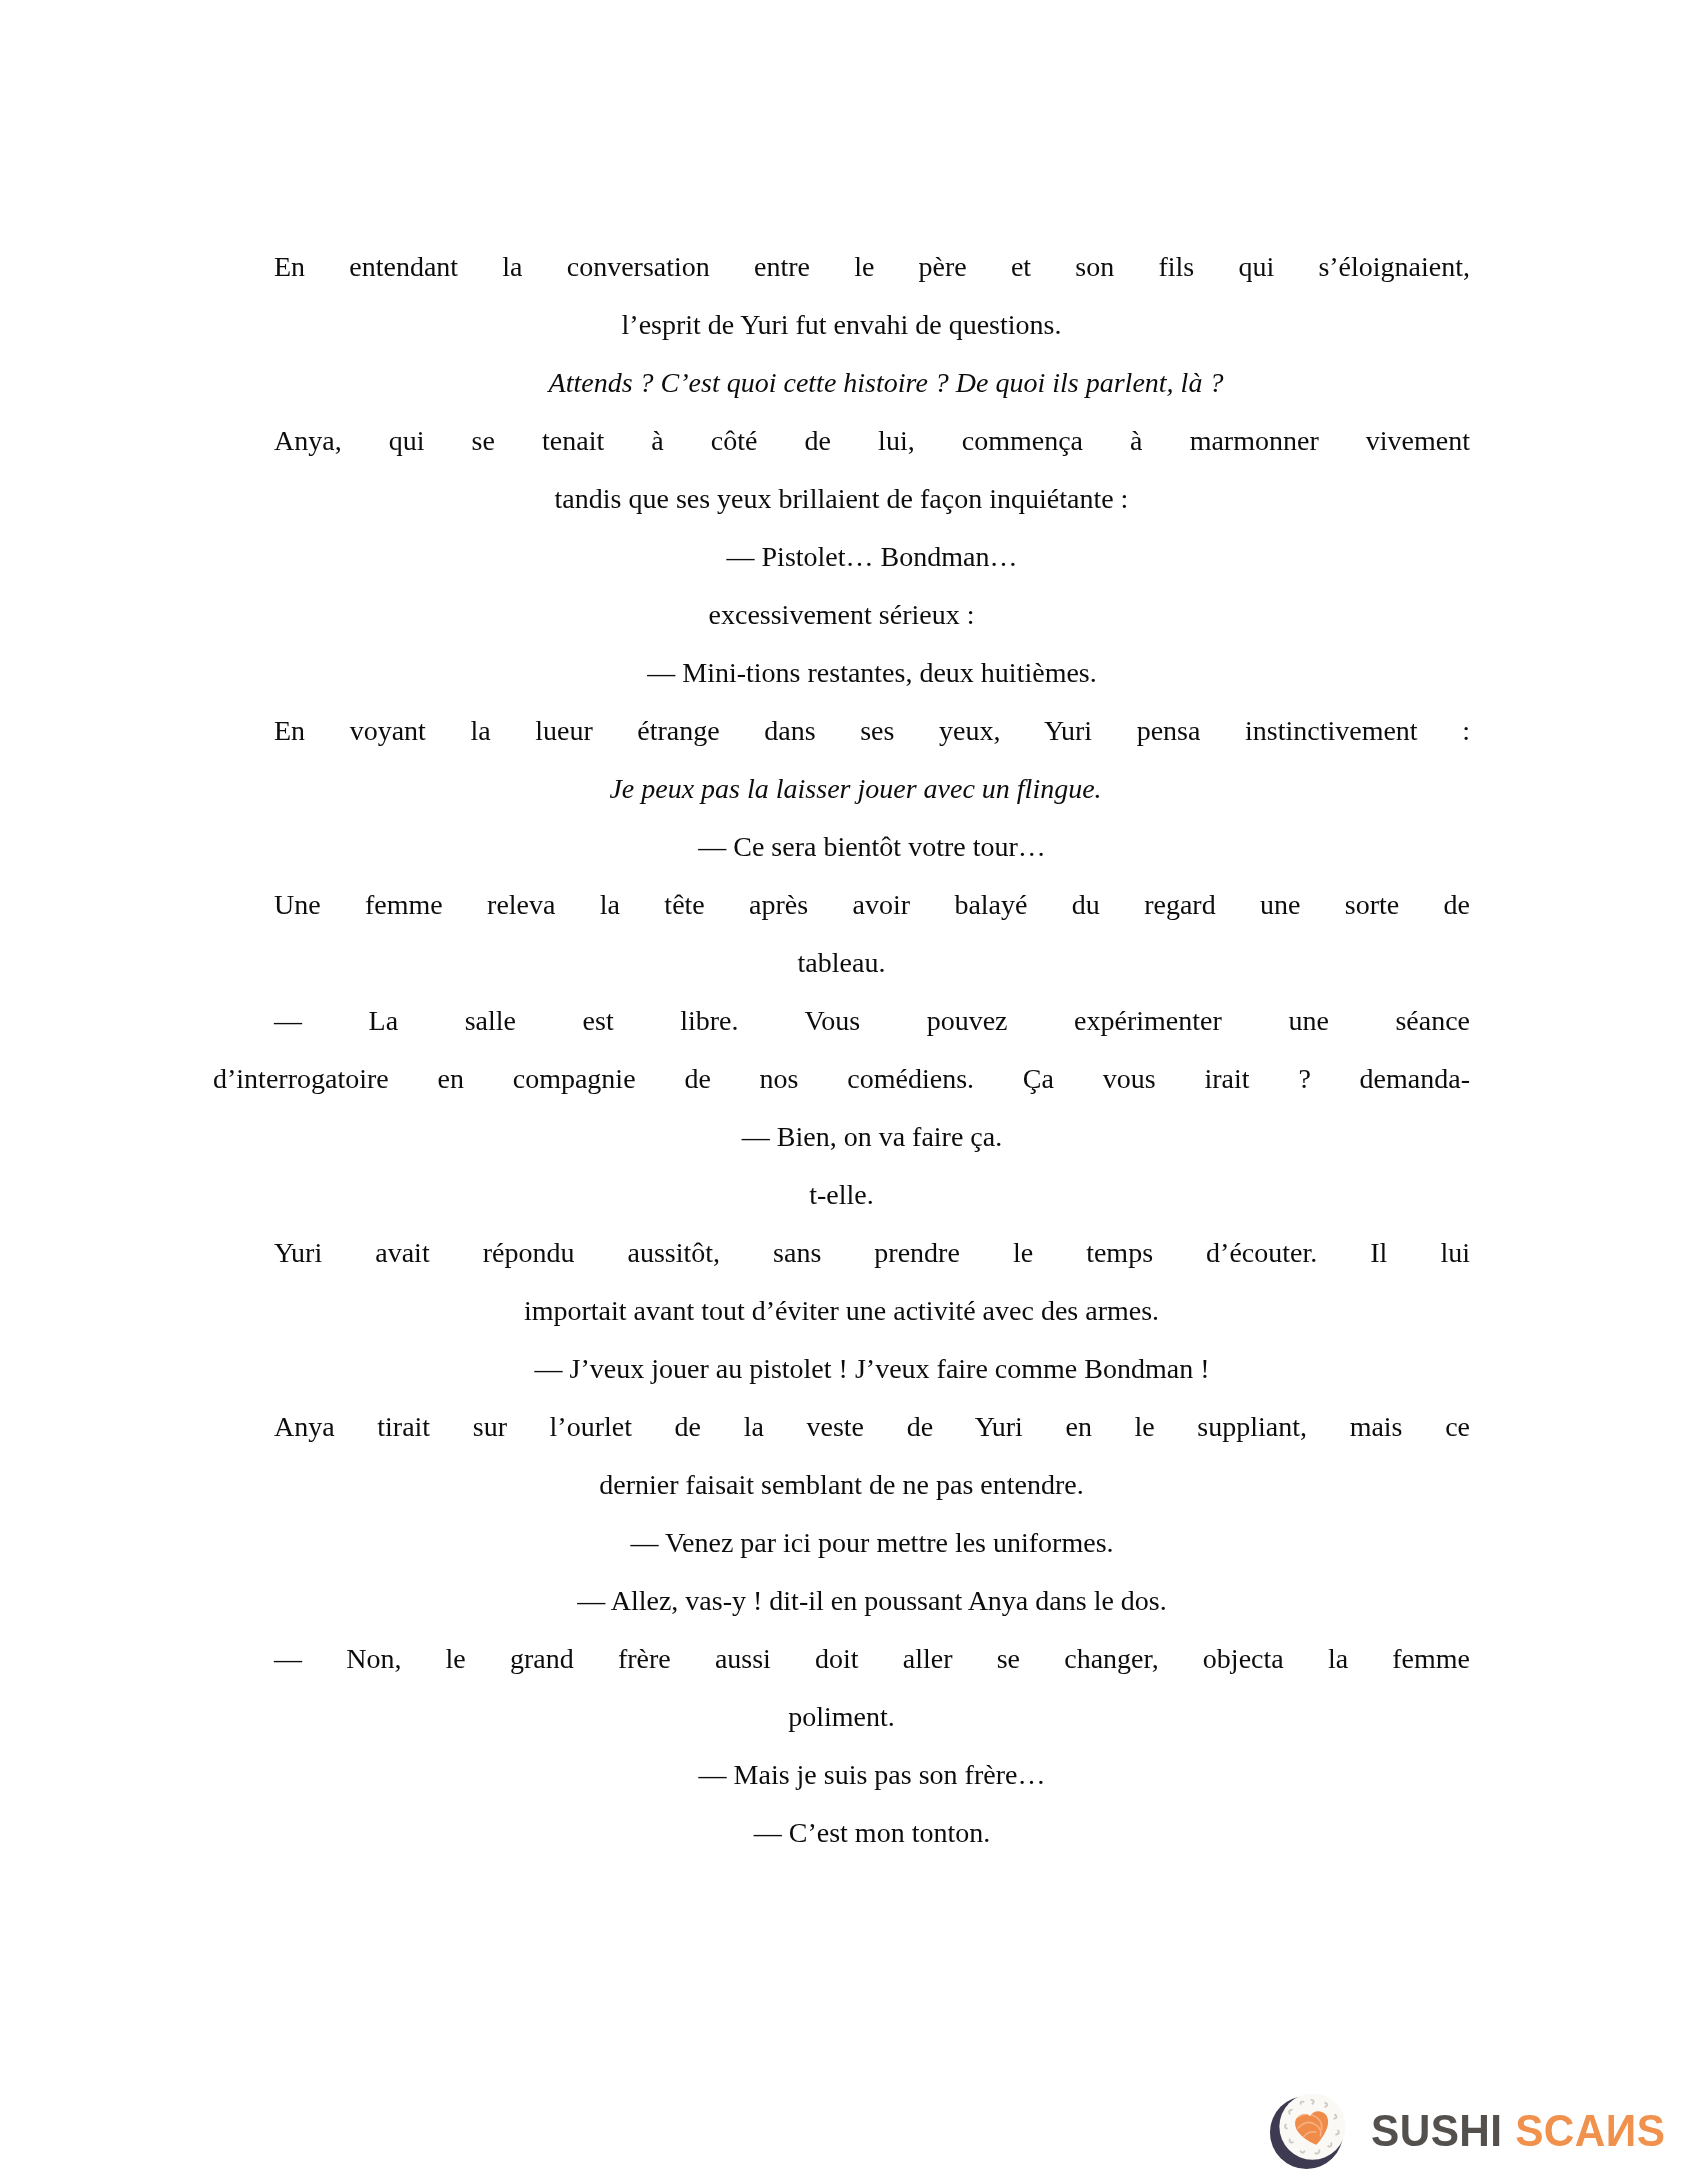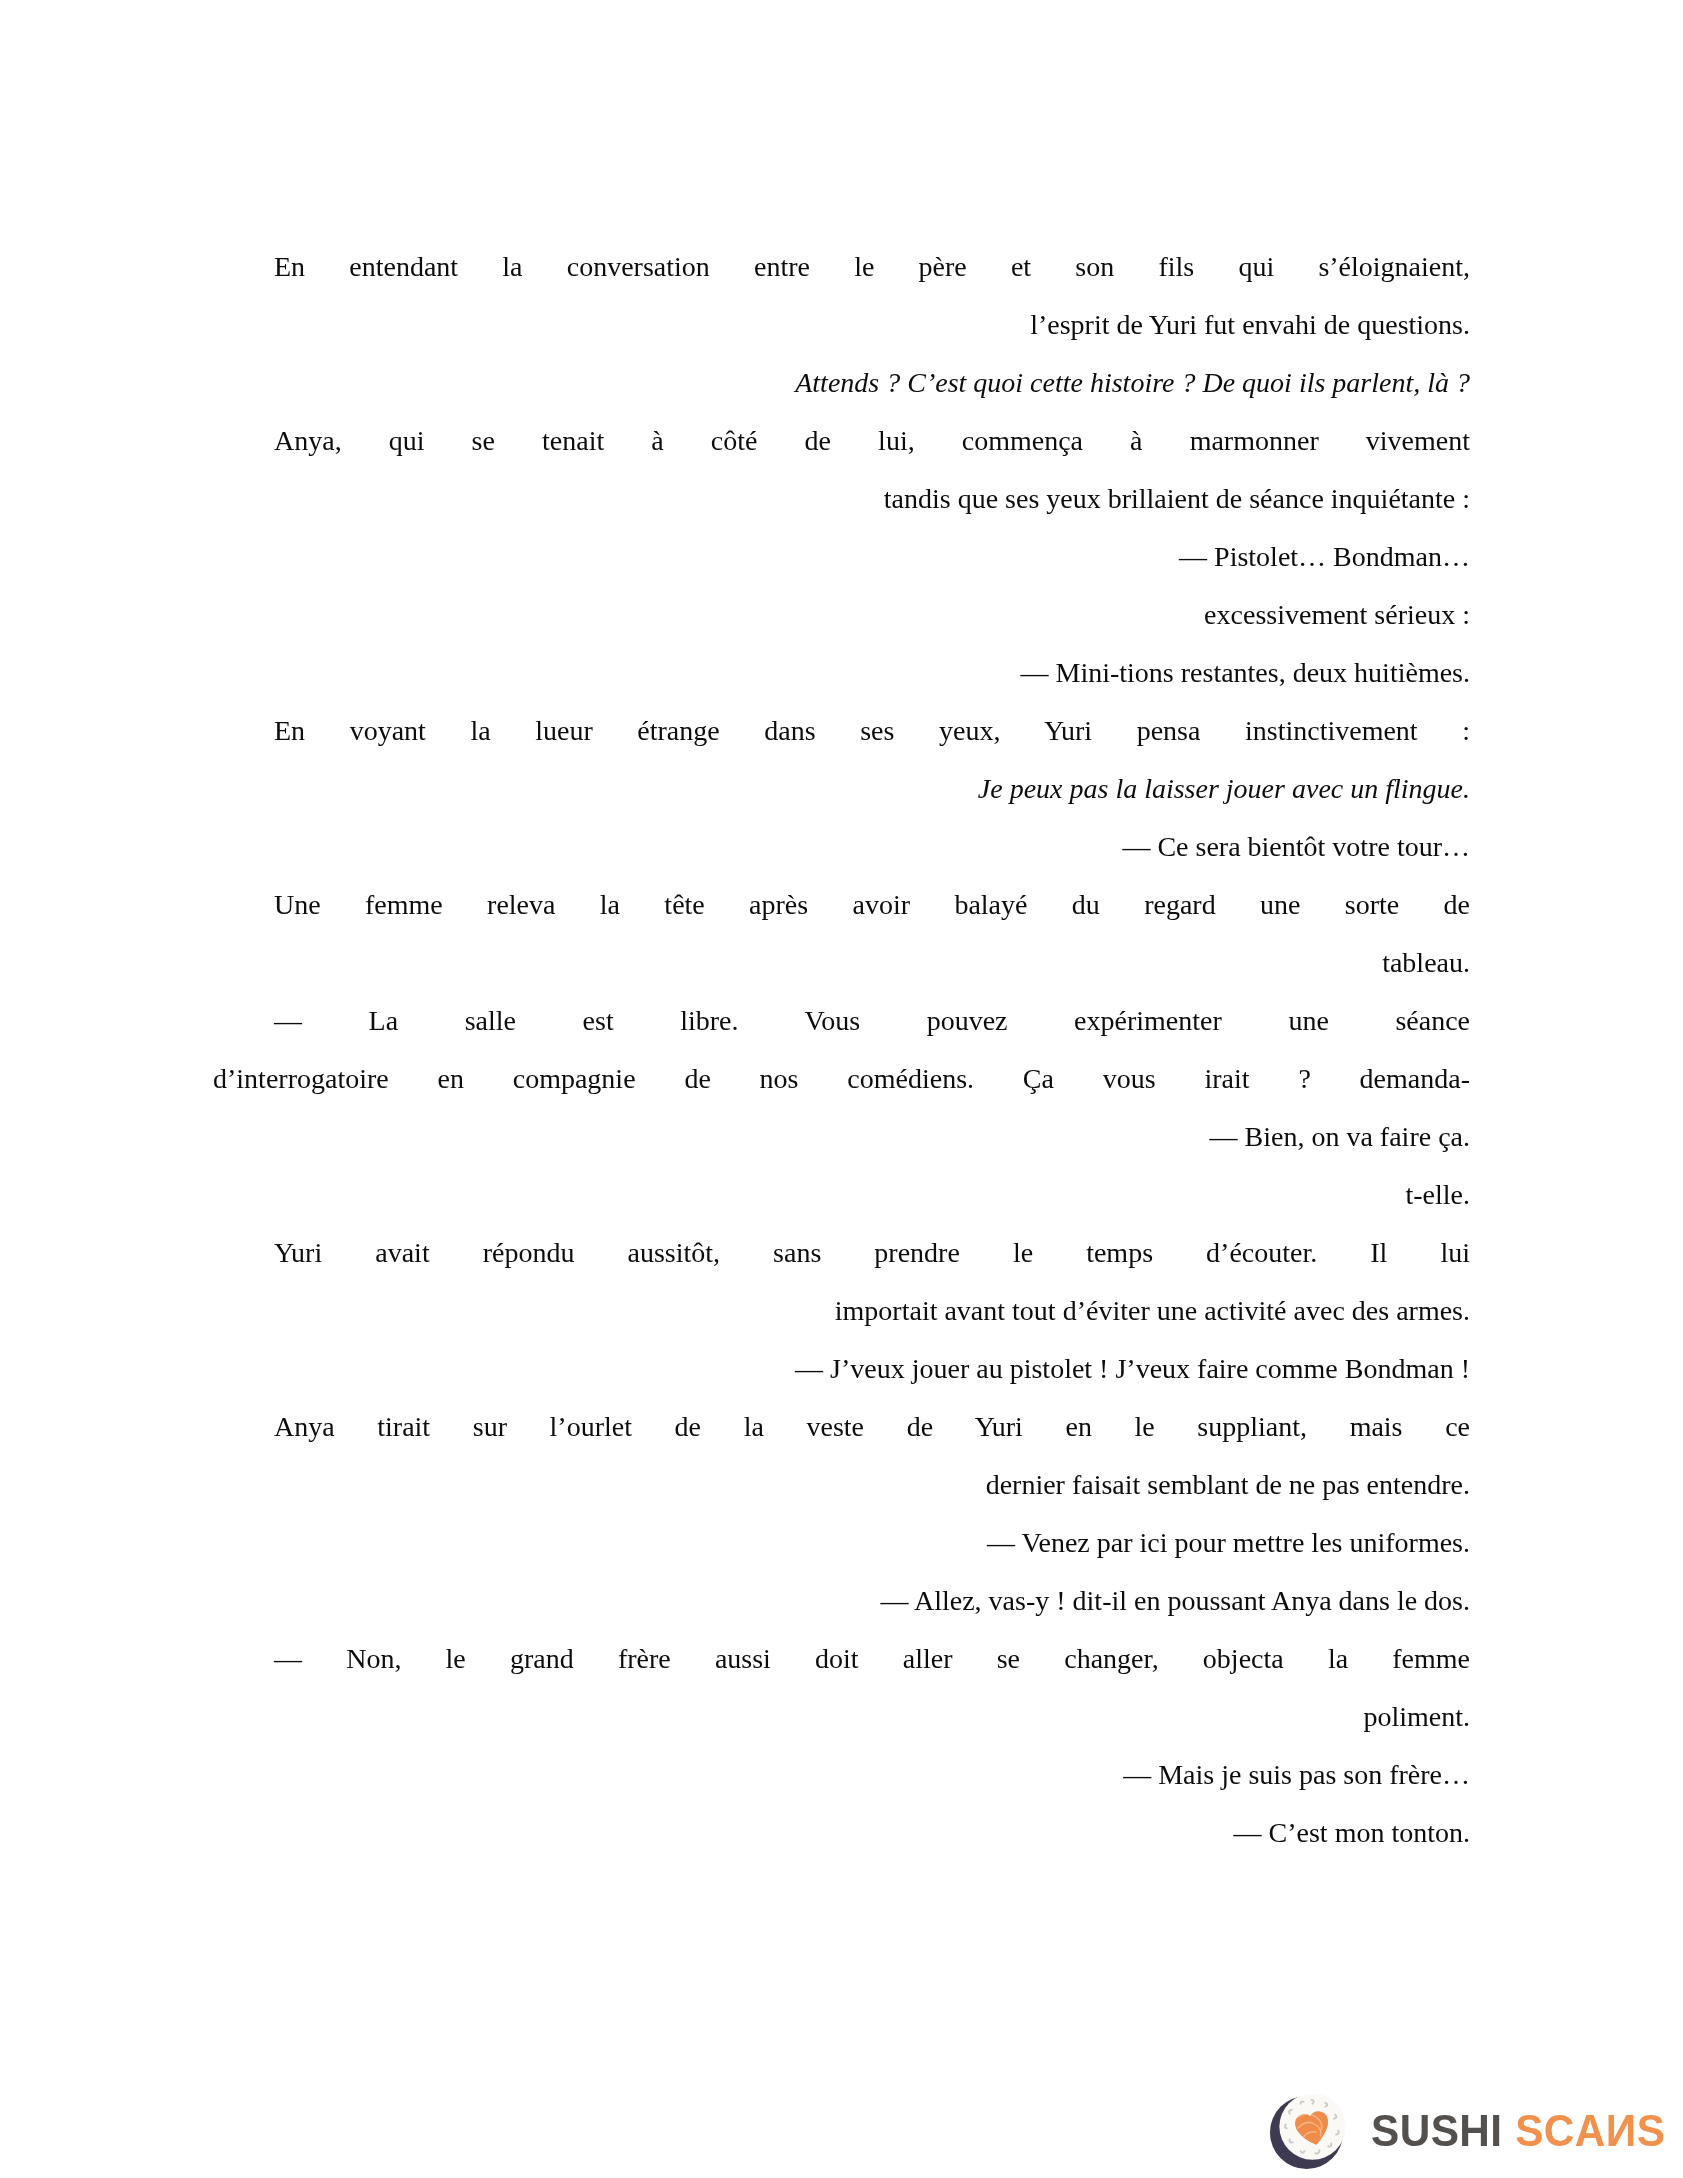--- a/index.html
+++ b/index.html
@@ -13,21 +13,21 @@
   .text-block{
     position:absolute;
     left:213px;
     top:238px;
     width:1257px;
     font-family:"Liberation Serif","DejaVu Serif",serif;
     font-size:28px;
     line-height:58px;
     color:#0d0d0d;
   }
-  .line{text-align:right;}
+  .line{text-align:center;}
   .line.first{text-indent:61px;}
   .line.just{text-align:justify;text-align-last:justify;}
   .line.it{font-style:italic;margin-left:28px;}
 
   .logo{
     position:absolute;
     left:1268px;
     top:2089px;
     height:83px;
     display:flex;
@@ -52,21 +52,21 @@
 </head>
 <body>
 
 <div class="page">
 
   <div class="text-block">
       <div class="line first just">En entendant la conversation entre le père et son fils qui s’éloignaient,</div>
       <div class="line">l’esprit de Yuri fut envahi de questions.</div>
       <div class="line first it">Attends ? C’est quoi cette histoire ? De quoi ils parlent, là ?</div>
       <div class="line first just">Anya, qui se tenait à côté de lui, commença à marmonner vivement</div>
-      <div class="line">tandis que ses yeux brillaient de séance inquiétante :</div>
+      <div class="line">tandis que ses yeux brillaient de façon inquiétante :</div>
       <div class="line first">— Pistolet… Bondman…</div>
       <div class="line">excessivement sérieux :</div>
       <div class="line first">— Mini-tions restantes, deux huitièmes.</div>
       <div class="line first just">En voyant la lueur étrange dans ses yeux, Yuri pensa instinctivement :</div>
       <div class="line it">Je peux pas la laisser jouer avec un flingue.</div>
       <div class="line first">— Ce sera bientôt votre tour…</div>
       <div class="line first just">Une femme releva la tête après avoir balayé du regard une sorte de</div>
       <div class="line">tableau.</div>
       <div class="line first just">— La salle est libre. Vous pouvez expérimenter une séance</div>
       <div class="line just">d’interrogatoire en compagnie de nos comédiens. Ça vous irait ? demanda-</div>

